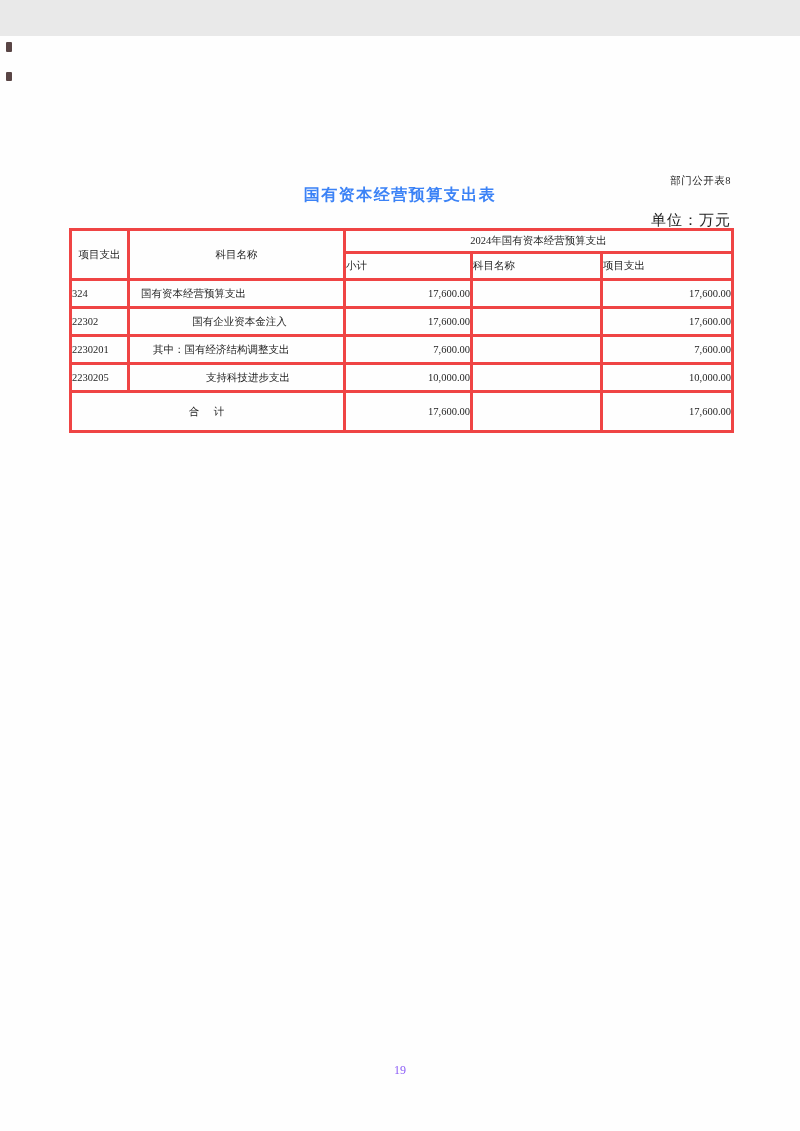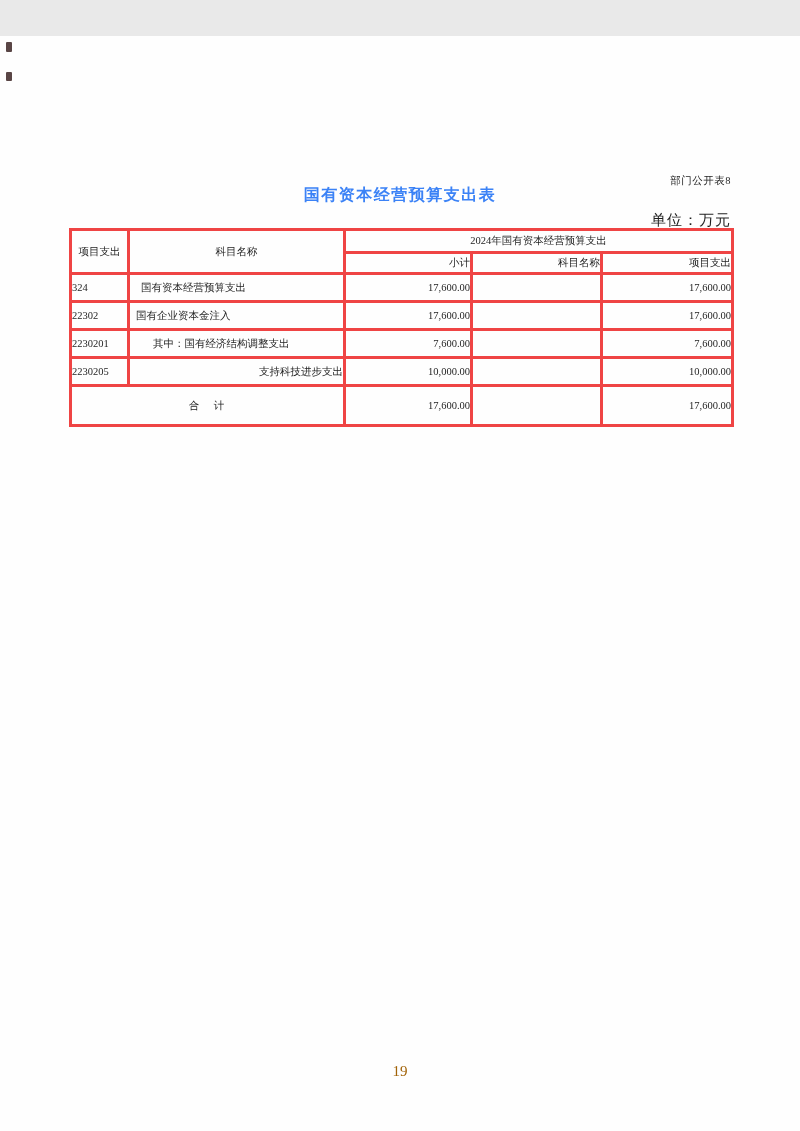--- a/index.html
+++ b/index.html
@@ -41,36 +41,36 @@
   }
   table.budget th, table.budget td {
     border:3px solid #ef4444;
     overflow:hidden; white-space:nowrap;
     font-weight:normal;
     vertical-align:middle;
     padding:0;
   }
   table.budget { border:2px solid #151515; }
   thead tr.h1 th { height:23px; text-align:center; }
-  thead tr.h2 th { height:21px; text-align:right; }
+  thead tr.h2 th { height:27px; text-align:left; }
   thead tr.h2 th { border-bottom:2px solid #151515; }
   tbody td { height:28px; }
   td.code { text-align:left; padding-left:3px; }
   td.name { text-align:left; }
   td.name.ind0 { padding-left:11px; }
-  td.name.ind1 { padding-left:6px; }
+  td.name.ind1 { padding-left:6px;text-align:center; }
   td.name.ind2 { padding-left:23px; }
-  td.name.ind3 { padding-left:37px;text-align:right; }
+  td.name.ind3 { padding-left:76px; }
   td.num  { text-align:right; padding-right:9px; }
   tr.total-row td { height:40px; }
   tr.total-row td.total-label { text-align:center; letter-spacing:2px; }
 
   .page-number {
     position:absolute; top:1027px; left:0; width:100%;
-    text-align:center; font-size:15px; color:#a16207;
+    text-align:center; font-size:12px; color:#8b5cf6;
   }
 </style>
 </head>
 <body>
 
 <div class="page">
 
   <div class="scan-mark m1"></div>
   <div class="scan-mark m2"></div>
 

